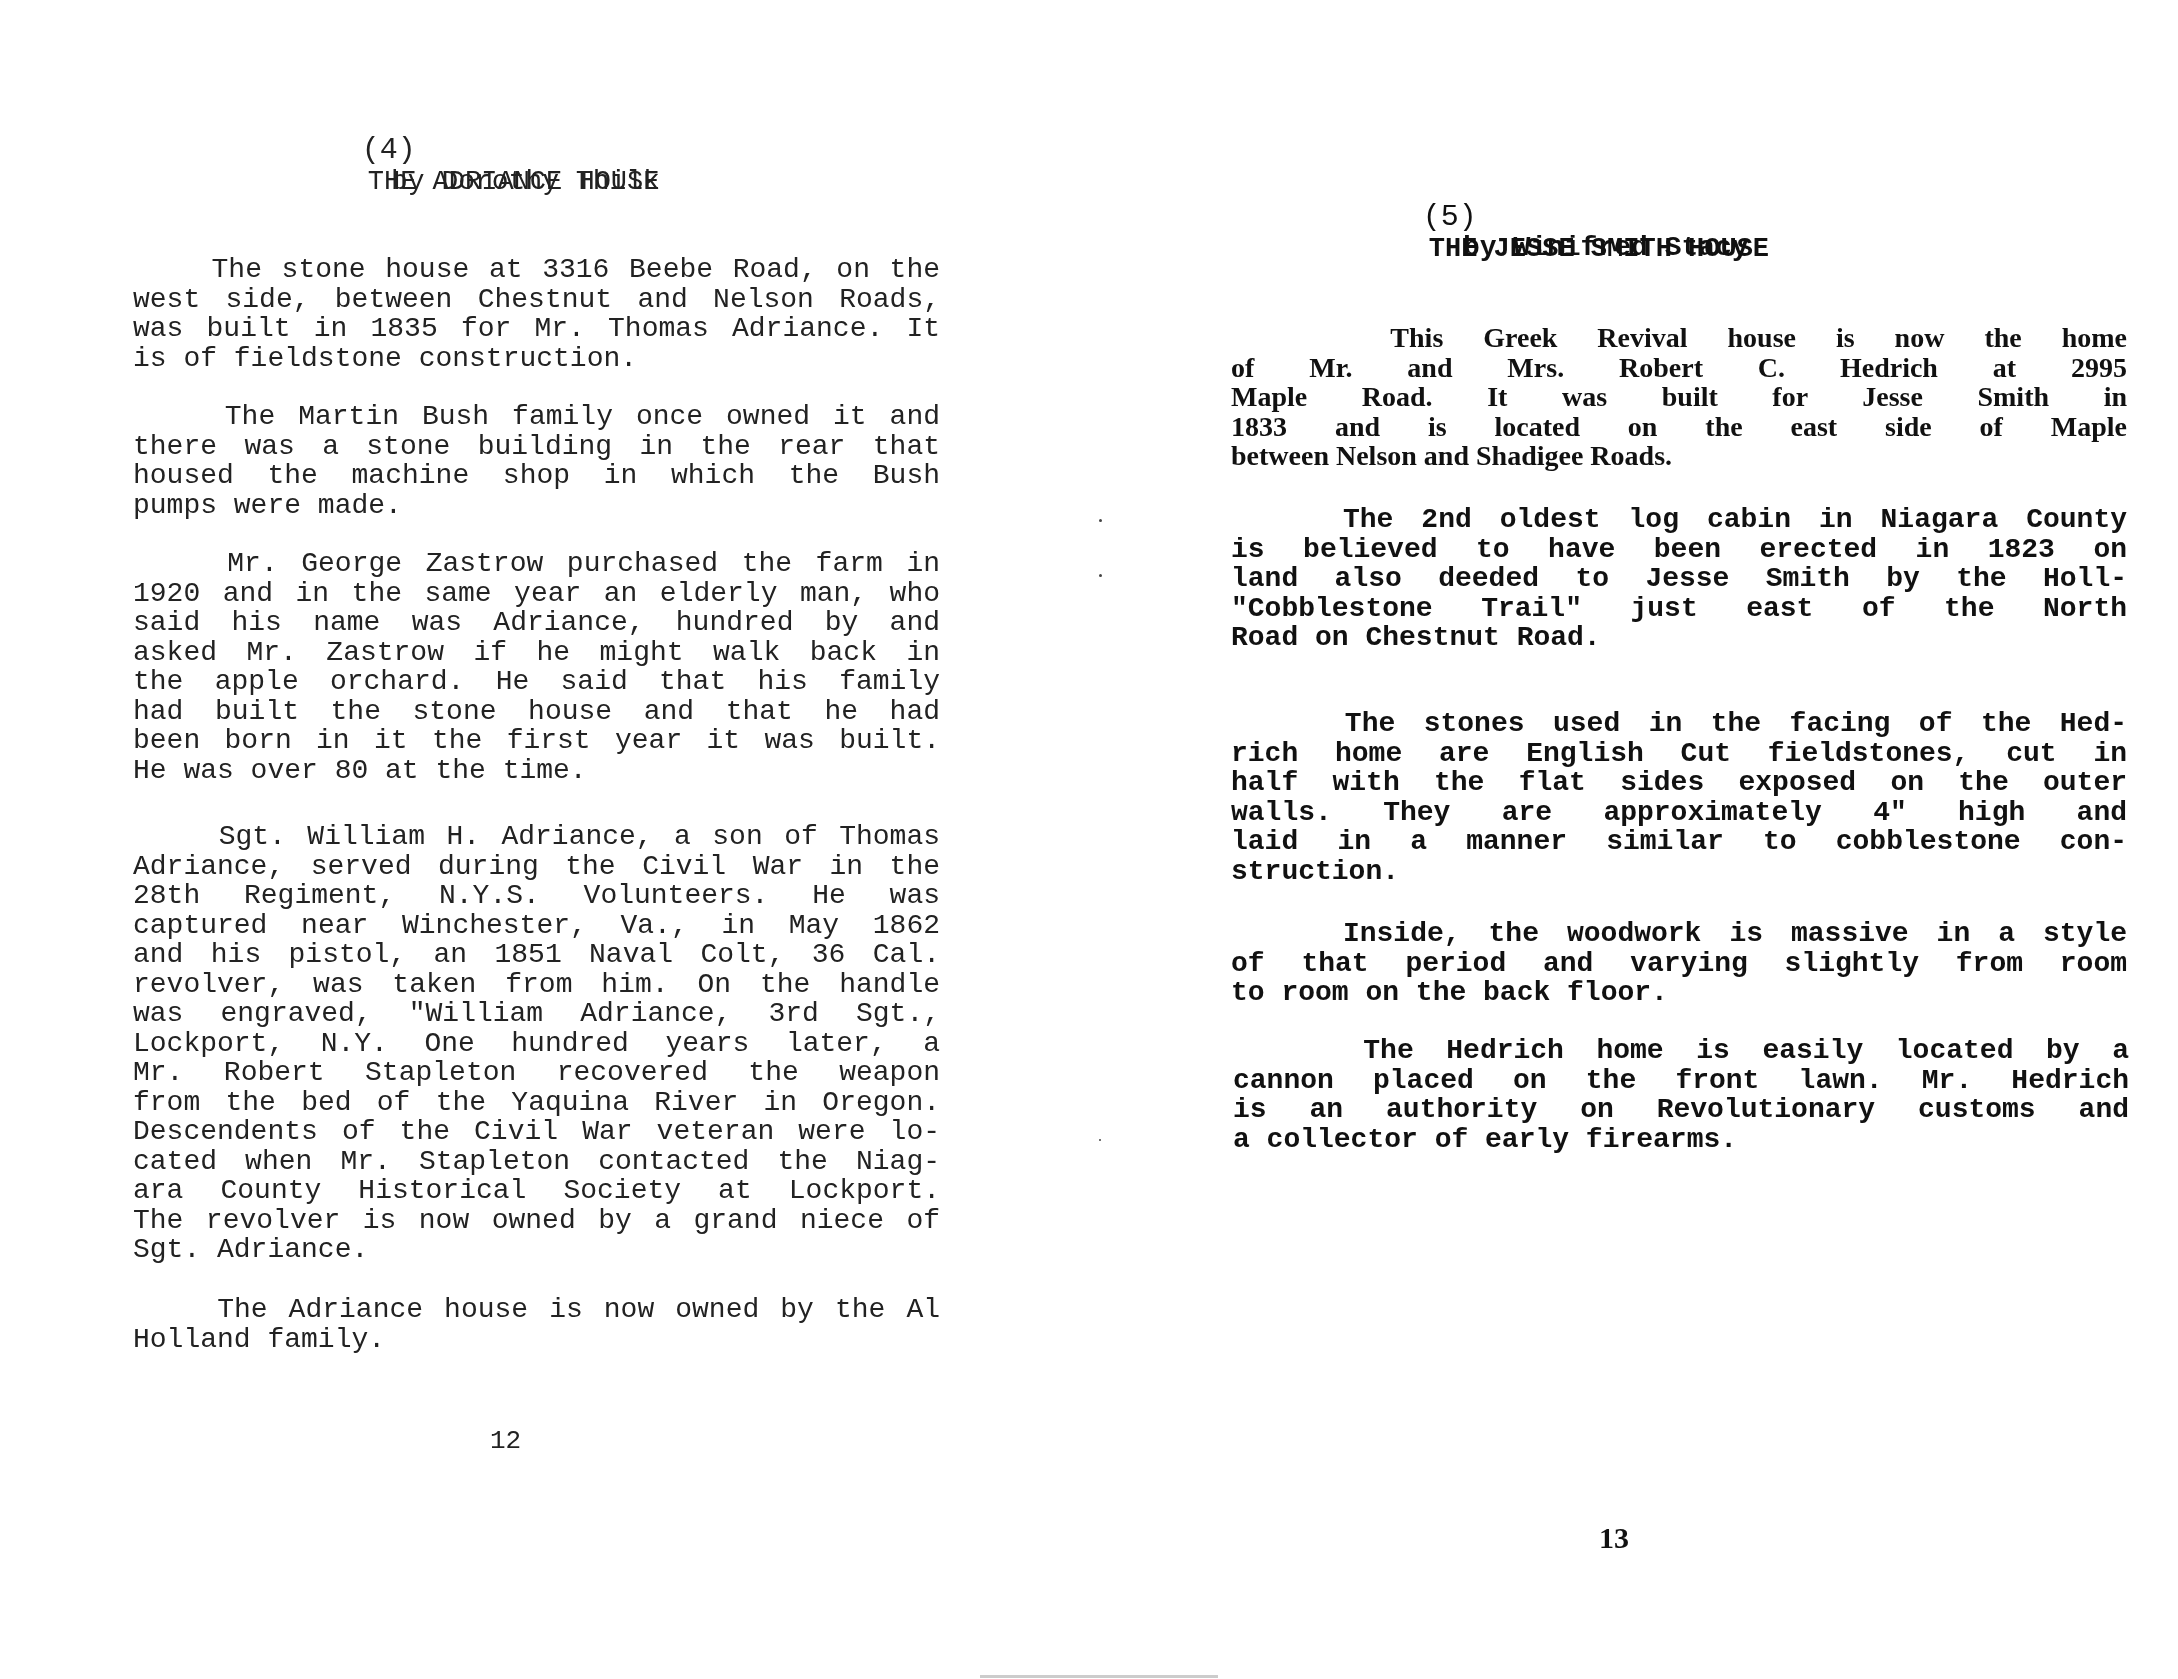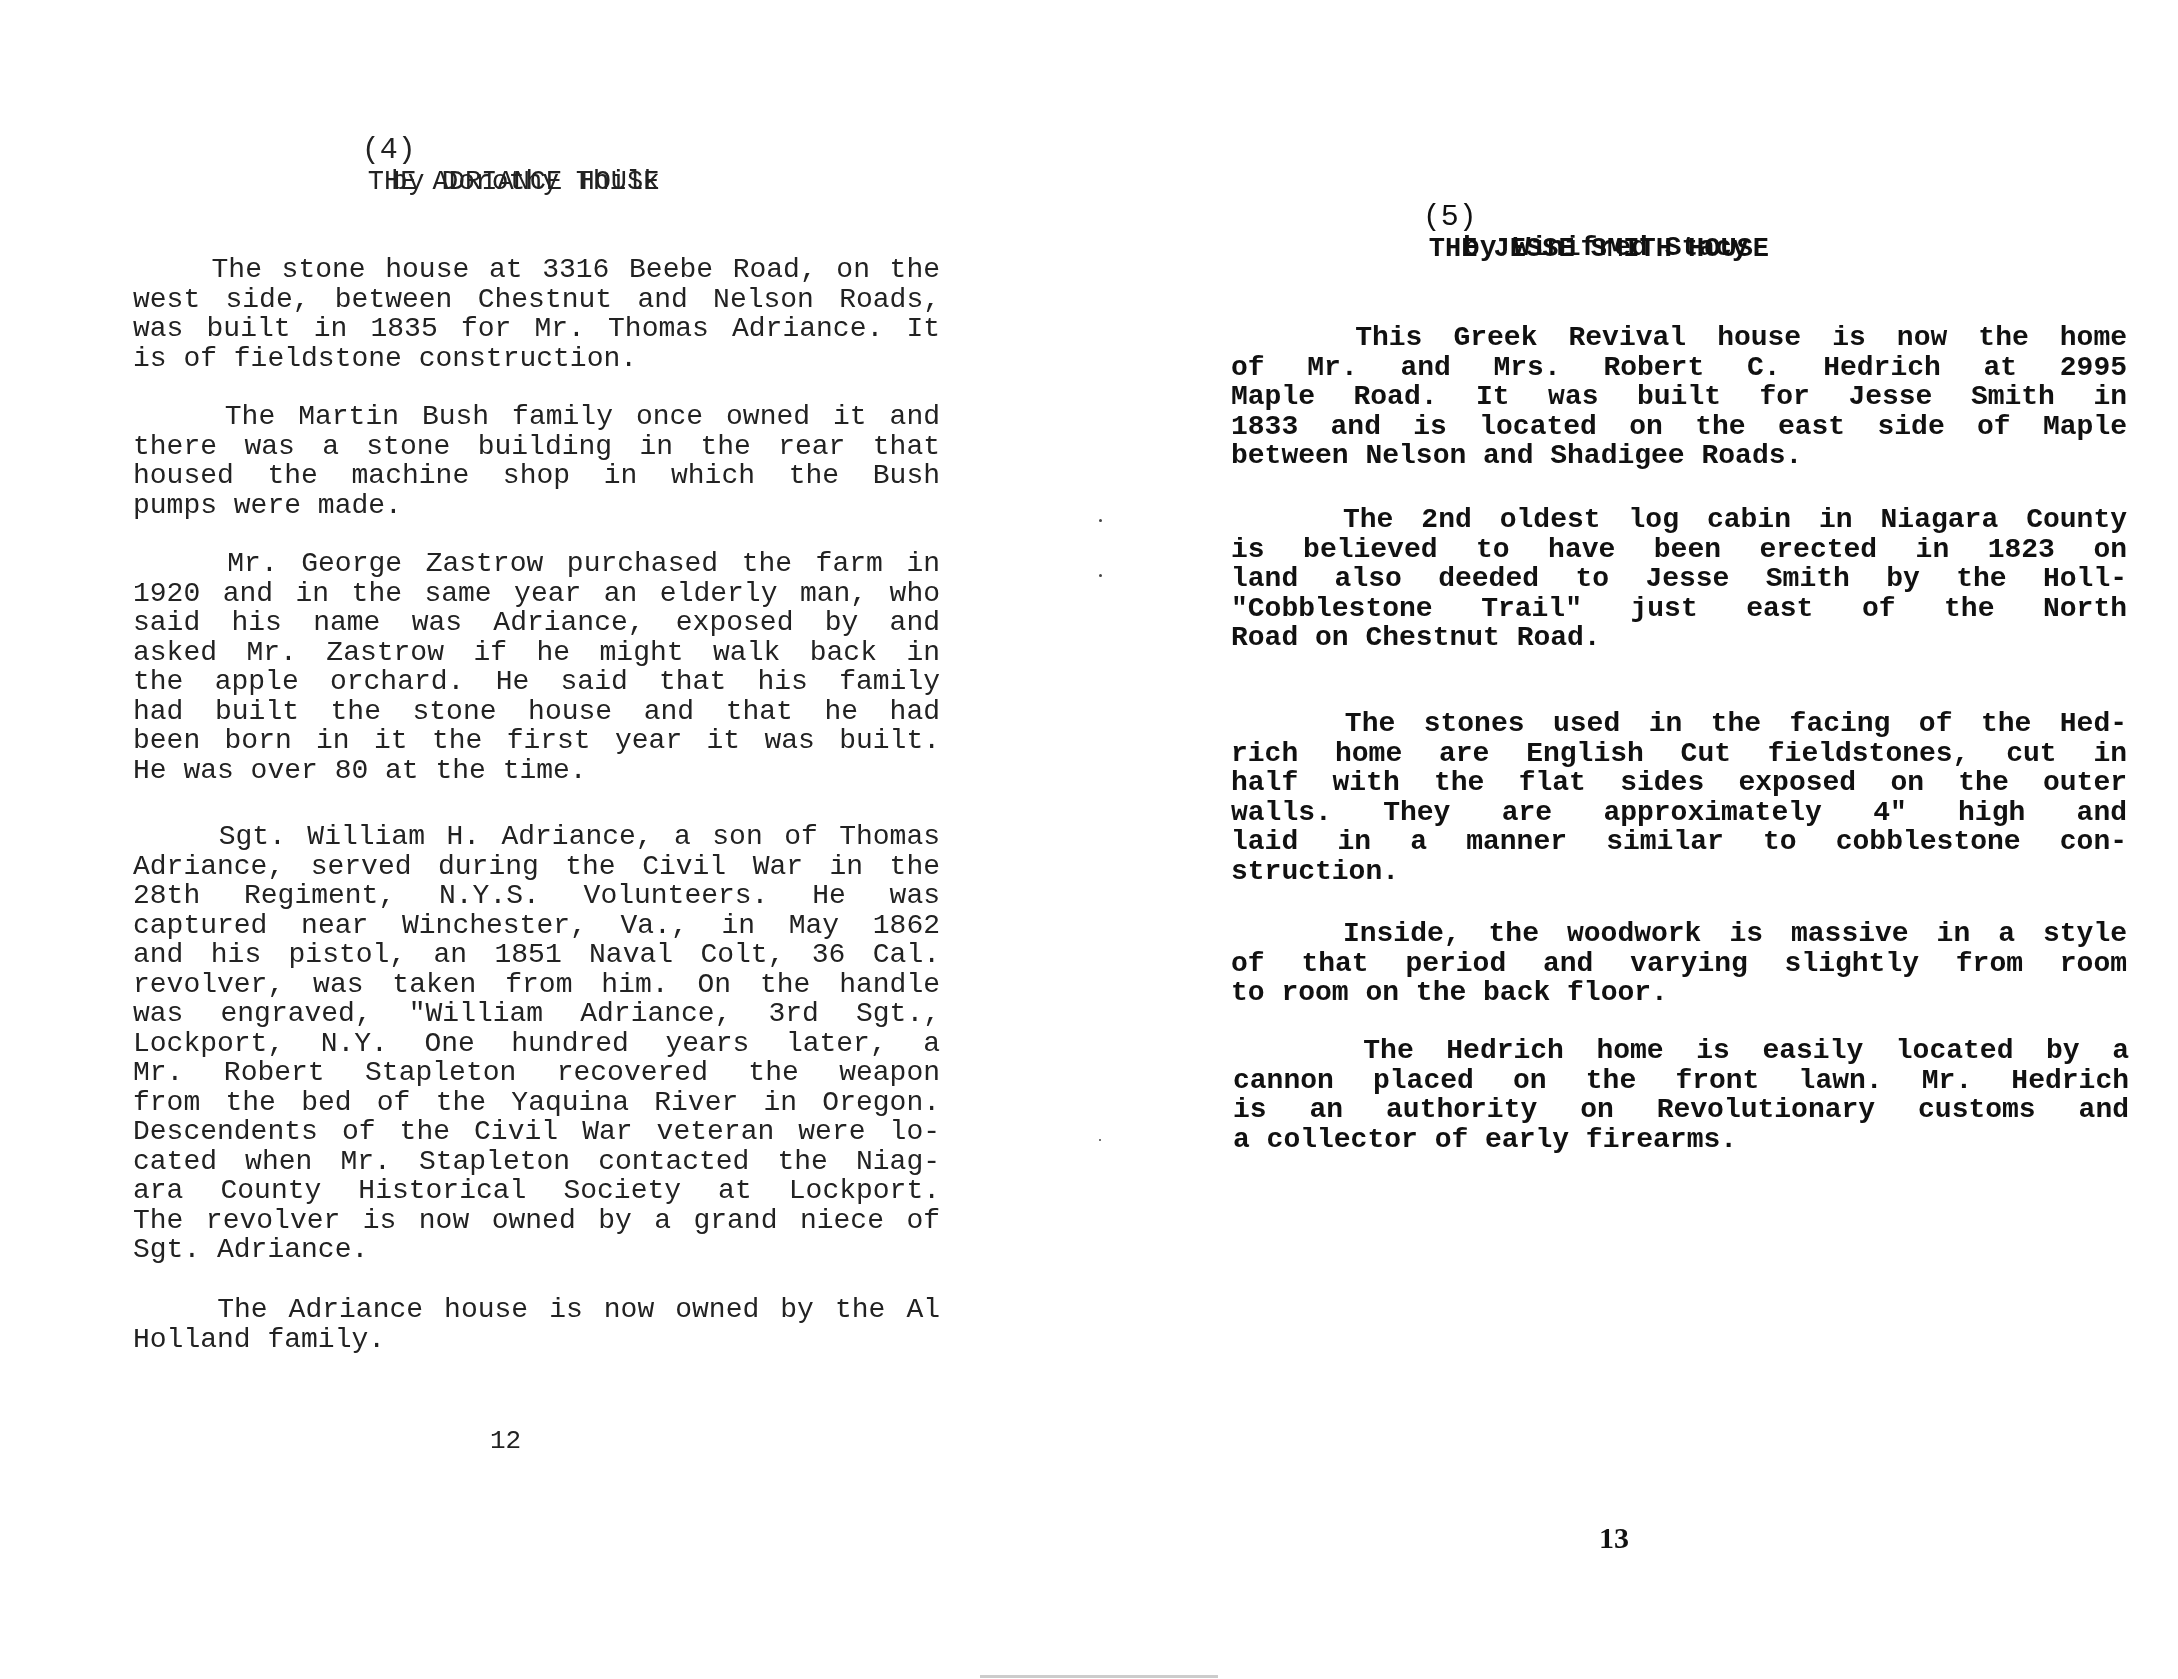--- a/index.html
+++ b/index.html
@@ -72,21 +72,21 @@
   <div class="para" style="left:133px; top:402px; width:807px;">
     <span class="line">    The Martin Bush family once owned it and</span>
     <span class="line">there was a stone building in the rear that</span>
     <span class="line">housed the machine shop in which the Bush</span>
     <span class="line last">pumps were made.</span>
   </div>
 
   <div class="para" style="left:133px; top:549px; width:807px;">
     <span class="line">    Mr. George Zastrow purchased the farm in</span>
     <span class="line">1920 and in the same year an elderly man, who</span>
-    <span class="line">said his name was Adriance, exposed by and</span>
+    <span class="line">said his name was Adriance, hundred by and</span>
     <span class="line">asked Mr. Zastrow if he might walk back in</span>
     <span class="line">the apple orchard. He said that his family</span>
     <span class="line">had built the stone house and that he had</span>
     <span class="line">been born in it the first year it was built.</span>
     <span class="line last">He was over 80 at the time.</span>
   </div>
 
   <div class="para" style="left:133px; top:822px; width:807px;">
     <span class="line">    Sgt. William H. Adriance, a son of Thomas</span>
     <span class="line">Adriance, served during the Civil War in the</span>
@@ -117,21 +117,21 @@
 <div class="speck" style="left:1099px; top:574px;"></div>
 <div class="speck" style="left:1099px; top:1139px; width:2px; height:2px;"></div>
 
 <div class="page page-right right-text">
   <div class="title" style="left:269px; top:170px; font-weight:bold;">
     <span class="num" style="font-weight:normal;">(5)</span>
     <span style="margin-left:6px;">THE JESSE SMITH HOUSE</span>
   </div>
   <div class="byline" style="left:374px; top:232px;">by Winifred Stacy</div>
 
-  <div class="para" style="left:142px; top:323px; width:896px;">
+  <div class="para" style="left:142px; top:323px; width:896px;font-family:Liberation Serif, serif;">
     <span class="line">    This Greek Revival house is now the home</span>
     <span class="line">of Mr. and Mrs. Robert C. Hedrich at 2995</span>
     <span class="line">Maple Road. It was built for Jesse Smith in</span>
     <span class="line">1833 and is located on the east side of Maple</span>
     <span class="line last">between Nelson and Shadigee Roads.</span>
   </div>
 
   <div class="para" style="left:142px; top:505px; width:896px;">
     <span class="line">    The 2nd oldest log cabin in Niagara County</span>
     <span class="line">is believed to have been erected in 1823 on</span>

